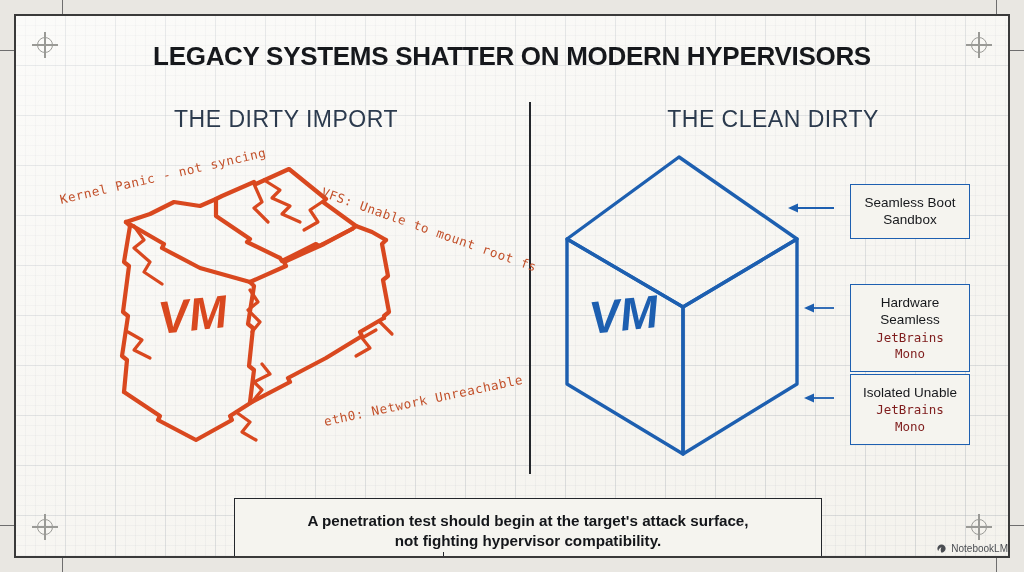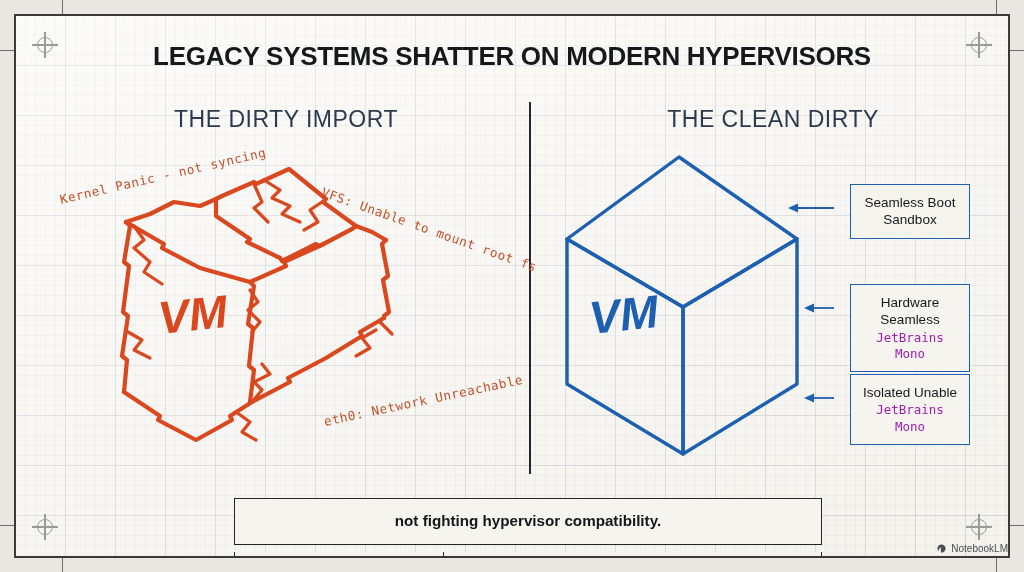--- a/index.html
+++ b/index.html
@@ -91,21 +91,21 @@
 
   
   .callout{
     position:absolute;box-sizing:border-box;
     border:1.6px solid #1d5fb0;background:#f5f4ef;
     text-align:center;padding:9px 10px;width:120px;
   }
   .callout .l1{font-size:13.5px;color:#16181c;line-height:1.28;}
   .callout .l2{
     font-family:"DejaVu Sans Mono","Liberation Mono",monospace;
-    font-size:12.5px;color:#a21caf;line-height:1.3;margin-top:1px;
+    font-size:12.5px;color:#7f1d1d;line-height:1.3;margin-top:1px;
   }
   #callout-1{left:834px;top:168px;}
   #callout-2{left:834px;top:268px;}
   #callout-3{left:834px;top:358px;}
 
   svg#arrows{position:absolute;left:0;top:0;width:1024px;height:572px;overflow:visible;pointer-events:none;}
 
   
   #caption{
     position:absolute;left:218px;top:482px;width:588px;box-sizing:border-box;
@@ -256,20 +256,21 @@
     <div class="callout" id="callout-2">
       <div class="l1">Hardware Seamless</div>
       <div class="l2">JetBrains Mono</div>
     </div>
     <div class="callout" id="callout-3">
       <div class="l1">Isolated Unable</div>
       <div class="l2">JetBrains Mono</div>
     </div>
 
     <div id="caption">
+      <div>A penetration test should begin at the target's attack surface,</div>
       <div>not fighting hypervisor compatibility.</div>
     </div>
 
     <div id="footer">
       <div class="cell" id="foot-doc">DOC-2845-A REV 1.2</div>
       <div class="cell" id="foot-sec">ENGINEERING MANUAL - SECTION 4.1</div>
     </div>
 
   </div>
 

